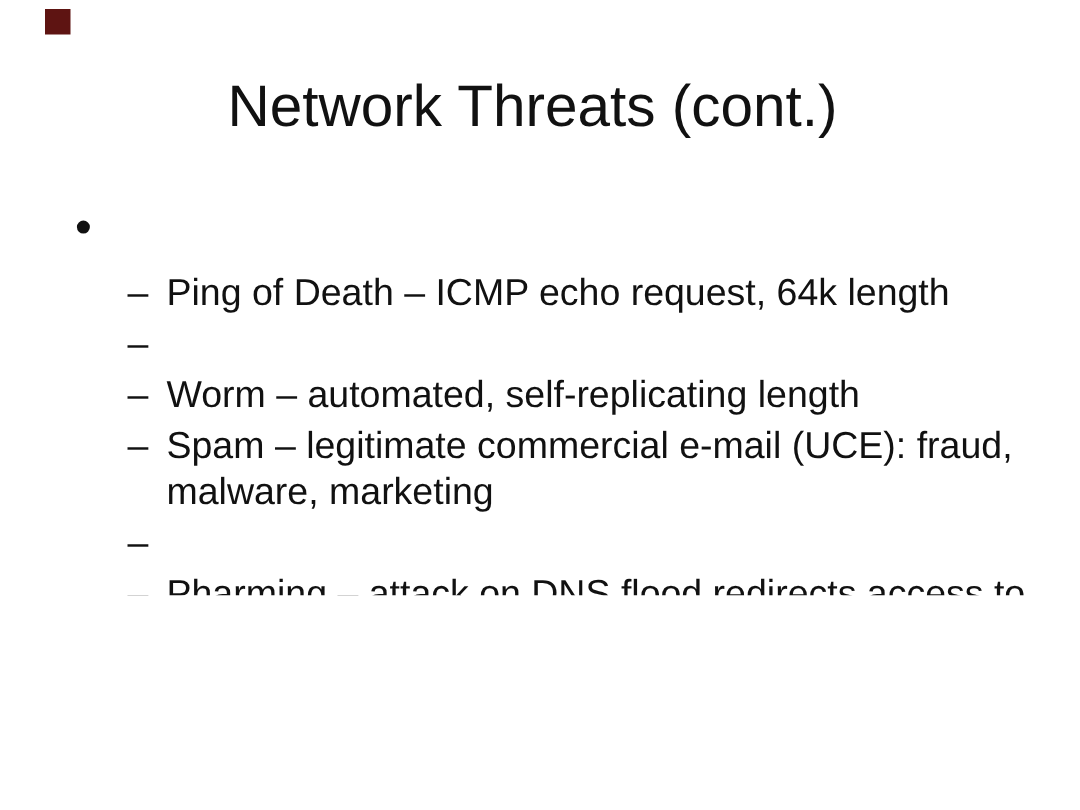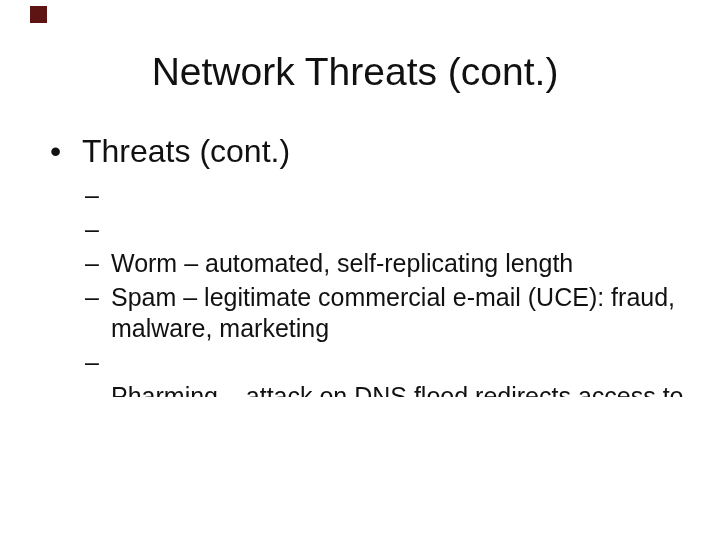--- a/index.html
+++ b/index.html
@@ -74,27 +74,27 @@
 <body>
 
 <div class="slide">
 
   <div class="corner-marker top"></div>
 
   <h1 class="slide-title" style="margin:0; font-weight:normal;">Network Threats (cont.)</h1>
 
   <div class="bullet-l1">
     <span class="marker">•</span>
-    <span class="text">Threats (cont.)</span>
   </div>
 
   <div class="sub-bullet-list">
 
       <div class="sub-bullet-item">
         <span class="marker">–</span>
+        <span class="text">Ping of Death – ICMP echo request, 64k length</span>
       </div>
 
       <div class="sub-bullet-item">
         <span class="marker">–</span>
       </div>
 
       <div class="sub-bullet-item">
         <span class="marker">–</span>
         <span class="text">Worm – automated, self-replicating length</span>
       </div>

